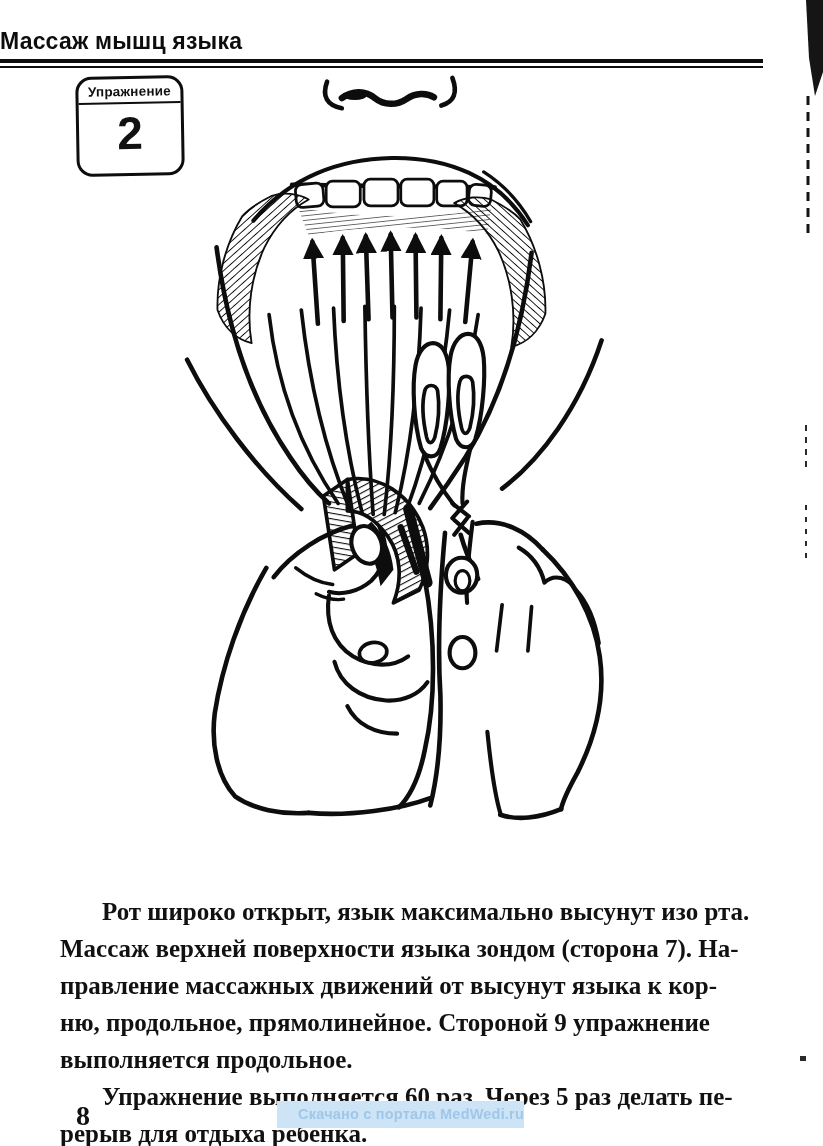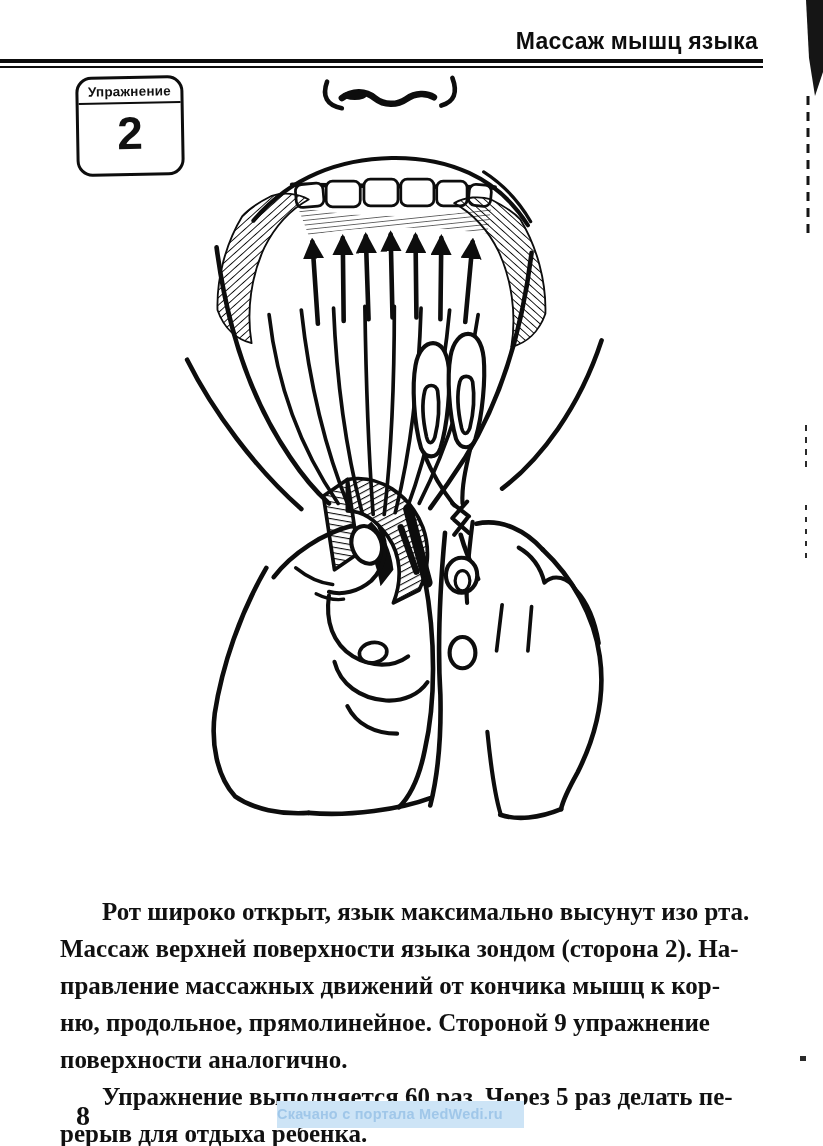--- a/index.html
+++ b/index.html
@@ -1,37 +1,37 @@
 <!DOCTYPE html>
 <html><head>
 <meta charset="utf-8">
 <style>
   html,body{margin:0;padding:0;background:#888;}
   .page{position:relative;width:823px;height:1146px;background:#ffffff;overflow:hidden;
         font-family:"Liberation Serif",serif;color:#111;}
-  .header-title{position:absolute;top:28px;left:0;width:758px;text-align:right;
+  .header-title{position:absolute;top:28px;left:0;width:758px;text-align:left;
         font-family:"Liberation Sans",sans-serif;font-weight:bold;font-size:23px;
         letter-spacing:0.2px;color:#0d0d0d;}
   .rule{position:absolute;left:0;top:59px;width:763px;height:10px;}
   .rule .r1{height:4px;background:#0d0d0d;}
   .rule .r2{height:2px;background:#0d0d0d;margin-top:3px;}
   .badge{position:absolute;left:76px;top:76px;width:102px;height:94px;
         border:3.5px solid #0d0d0d;border-radius:16px;background:#fff;
         font-family:"Liberation Sans",sans-serif;text-align:center;transform:rotate(-1deg);}
   .badge .lbl{font-weight:bold;font-size:13.5px;padding:5px 2px 3px 2px;
         border-bottom:2.5px solid #0d0d0d;letter-spacing:0.2px;}
   .badge .num{font-weight:bold;font-size:46px;line-height:58px;}
   .art{position:absolute;left:60px;top:70px;}
   .bodytext{position:absolute;left:60px;top:893px;width:706px;
         font-weight:bold;font-size:25px;line-height:37px;}
   .bodytext .ln{white-space:nowrap;}
   .bodytext .indent{padding-left:42px;font-family:Liberation Serif, serif;}
   .pagenum{position:absolute;left:76px;top:1100px;font-weight:bold;font-size:28px;}
   .watermark{position:absolute;left:277px;top:1101px;width:247px;height:27px;
-        background:#cde4f6;text-align:left;
+        background:#cde4f6;text-align:right;
         font-family:"Liberation Sans",sans-serif;font-weight:bold;font-size:14.5px;
         line-height:27px;color:#a0c7e9;letter-spacing:0.2px;}
   .edge-artifact{position:absolute;right:0;top:0;}
 </style>
 </head>
 <body>
 
 <div class="page">
 
   <div class="header-title">Массаж мышц языка</div>
@@ -164,24 +164,24 @@
       <ellipse cx="496" cy="618" rx="17" ry="19" fill="#ffffff" stroke-width="4.5"></ellipse>
       <ellipse cx="497" cy="624" rx="8" ry="11" fill="#ffffff" stroke-width="3.5"></ellipse>
       <ellipse cx="497" cy="702" rx="14" ry="17" fill="#ffffff" stroke-width="4.5"></ellipse>
       <path d="M524,788 C528,828 532,856 538,876" stroke-width="4.5"></path>
       <path d="M604,872 C580,882 556,884 538,878" stroke-width="5"></path>
     </g>
   </svg>
 
   <div class="bodytext">
     <div class="ln indent">Рот широко открыт, язык максимально высунут изо рта.</div>
-    <div class="ln">Массаж верхней поверхности языка зондом (сторона 2). На-</div>
-    <div class="ln">правление массажных движений от кончика мышц к кор-</div>
+    <div class="ln">Массаж верхней поверхности языка зондом (сторона 7). На-</div>
+    <div class="ln">правление массажных движений от высунут языка к кор-</div>
     <div class="ln">ню, продольное, прямолинейное. Стороной 9 упражнение</div>
-    <div class="ln">поверхности аналогично.</div>
+    <div class="ln">выполняется продольное.</div>
     <div class="ln indent">Упражнение выполняется 60 раз. Через 5 раз делать пе-</div>
     <div class="ln">рерыв для отдыха ребенка.</div>
   </div>
 
   <div class="pagenum">8</div>
 
   <div class="watermark">Скачано с портала MedWedi.ru</div>
 
   <svg class="edge-artifact" width="30" height="1146" viewBox="0 0 30 1146">
     <polygon points="13,0 30,0 30,72 22,96 16,58" fill="#151515"></polygon>

